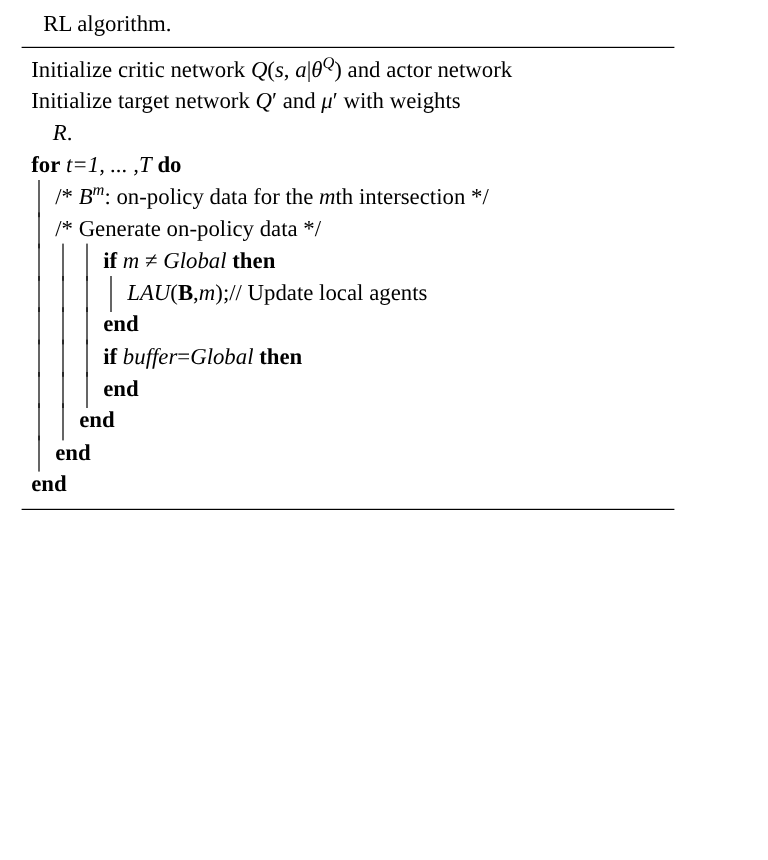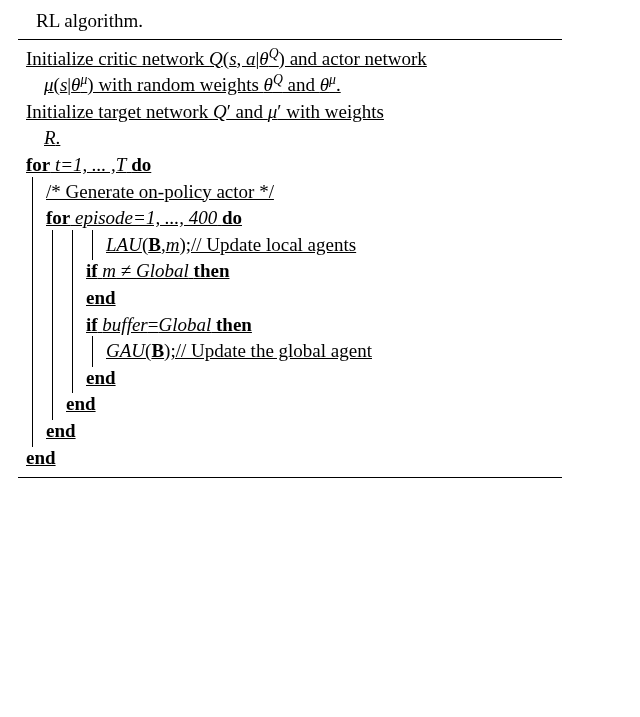--- a/index.html
+++ b/index.html
@@ -22,21 +22,20 @@
   .rule{border:none;border-top:1.5px solid var(--rule);margin:4px 0 6px 0;}
   .caption{margin:0 0 4px 18px;}
   .block{
     margin:0 0 0 8px;
     box-sizing:border-box;
   }
   .ln{
     display:flex;
     align-items:flex-start;
     position:relative;
-    text-decoration:underline;
   }
   .bar{
     flex:0 0 20px;
     width:20px;
     position:relative;
     align-self:stretch;
     min-height:1.4em;
   }
   .bar::before{
     content:"";
@@ -63,86 +62,78 @@
 
   <div class="caption">RL algorithm.</div>
 
   <hr class="rule">
 
   <div class="block">
 
     <div class="ln">
       <div class="txt">
         Initialize critic network <span class="ital">Q</span>(<span class="ital">s</span>, <span class="ital">a</span>|<span class="ital">θ</span><span class="sup"><span class="ital">Q</span></span>) and actor network
-        <div class="hang"><span class="ital">μ</span>(<span class="ital">s</span>|<span class="ital">θ</span><span class="sup"><span class="ital">μ</span></span>) with random weights <span class="ital">θ</span><span class="sup"><span class="ital">Q</span></span> and <span class="ital">θ</span><span class="sup"><span class="ital">μ</span></span>.</div>
       </div>
     </div>
 
     <div class="ln">
       <div class="txt">
         Initialize target network <span class="ital">Q</span>′ and <span class="ital">μ</span>′ with weights
         <div class="hang"><span class="ital">R</span>.</div>
       </div>
     </div>
 
     <div class="ln">
       <div class="txt"><span class="bold">for</span> <span class="ital">t=1, ... ,T</span> <span class="bold">do</span></div>
     </div>
 
 
 
+    <div class="ln">
+      <div class="bar"></div>
+      <div class="txt">/* <span class="ital">B</span><span class="sup"><span class="ital">m</span></span>: on-policy data for the <span class="ital">m</span>th intersection */</div>
+    </div>
 
     <div class="ln">
       <div class="bar"></div>
-      <div class="txt">/* Generate on-policy actor */</div>
+      <div class="txt">/* Generate on-policy data */</div>
     </div>
+
+
 
 
     <div class="ln">
       <div class="bar"></div>
-      <div class="txt"><span class="bold">for</span> <span class="ital">episode=1, ..., 400</span> <span class="bold">do</span></div>
+        <div class="bar"></div>
+        <div class="bar"></div>
+      <div class="txt"><span class="bold">if</span> <span class="ital">m</span> ≠ <span class="ital">Global</span> <span class="bold">then</span></div>
     </div>
-
 
     <div class="ln">
       <div class="bar"></div>
         <div class="bar"></div>
         <div class="bar"></div>
         <div class="bar"></div>
       <div class="txt"><span class="ital">LAU</span>(<span class="bvec">B</span>,<span class="ital">m</span>);// Update local agents</div>
-    </div>
-
-    <div class="ln">
-      <div class="bar"></div>
-        <div class="bar"></div>
-        <div class="bar"></div>
-      <div class="txt"><span class="bold">if</span> <span class="ital">m</span> ≠ <span class="ital">Global</span> <span class="bold">then</span></div>
     </div>
 
     <div class="ln">
       <div class="bar"></div>
         <div class="bar"></div>
         <div class="bar"></div>
       <div class="txt"><span class="bold">end</span></div>
     </div>
 
     <div class="ln">
       <div class="bar"></div>
         <div class="bar"></div>
         <div class="bar"></div>
       <div class="txt"><span class="bold">if</span> <span class="ital">buffer</span>=<span class="ital">Global</span> <span class="bold">then</span></div>
     </div>
 
-    <div class="ln">
-      <div class="bar"></div>
-        <div class="bar"></div>
-        <div class="bar"></div>
-        <div class="bar"></div>
-      <div class="txt"><span class="ital">GAU</span>(<span class="bvec">B</span>);// Update the global agent</div>
-    </div>
 
     <div class="ln">
       <div class="bar"></div>
         <div class="bar"></div>
         <div class="bar"></div>
       <div class="txt"><span class="bold">end</span></div>
     </div>
 
     <div class="ln">
       <div class="bar"></div>

